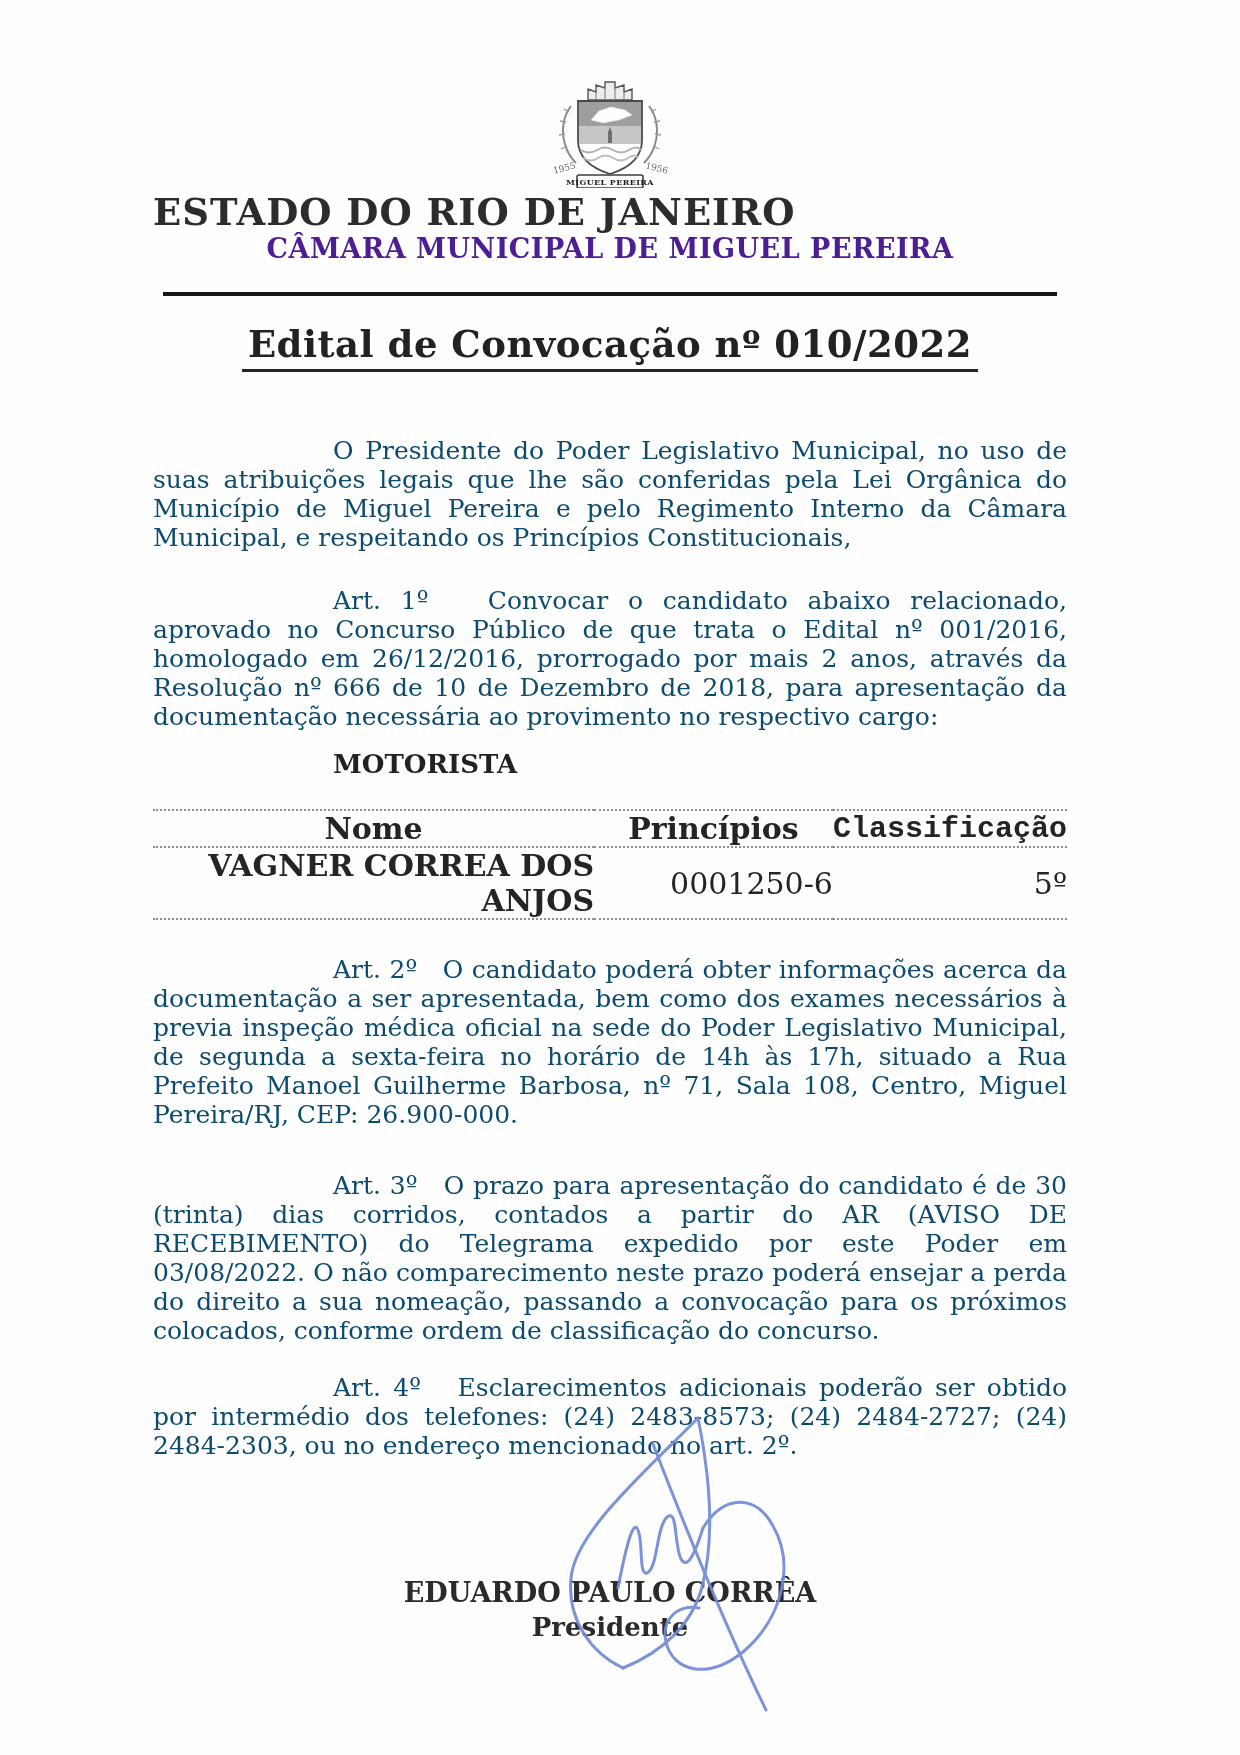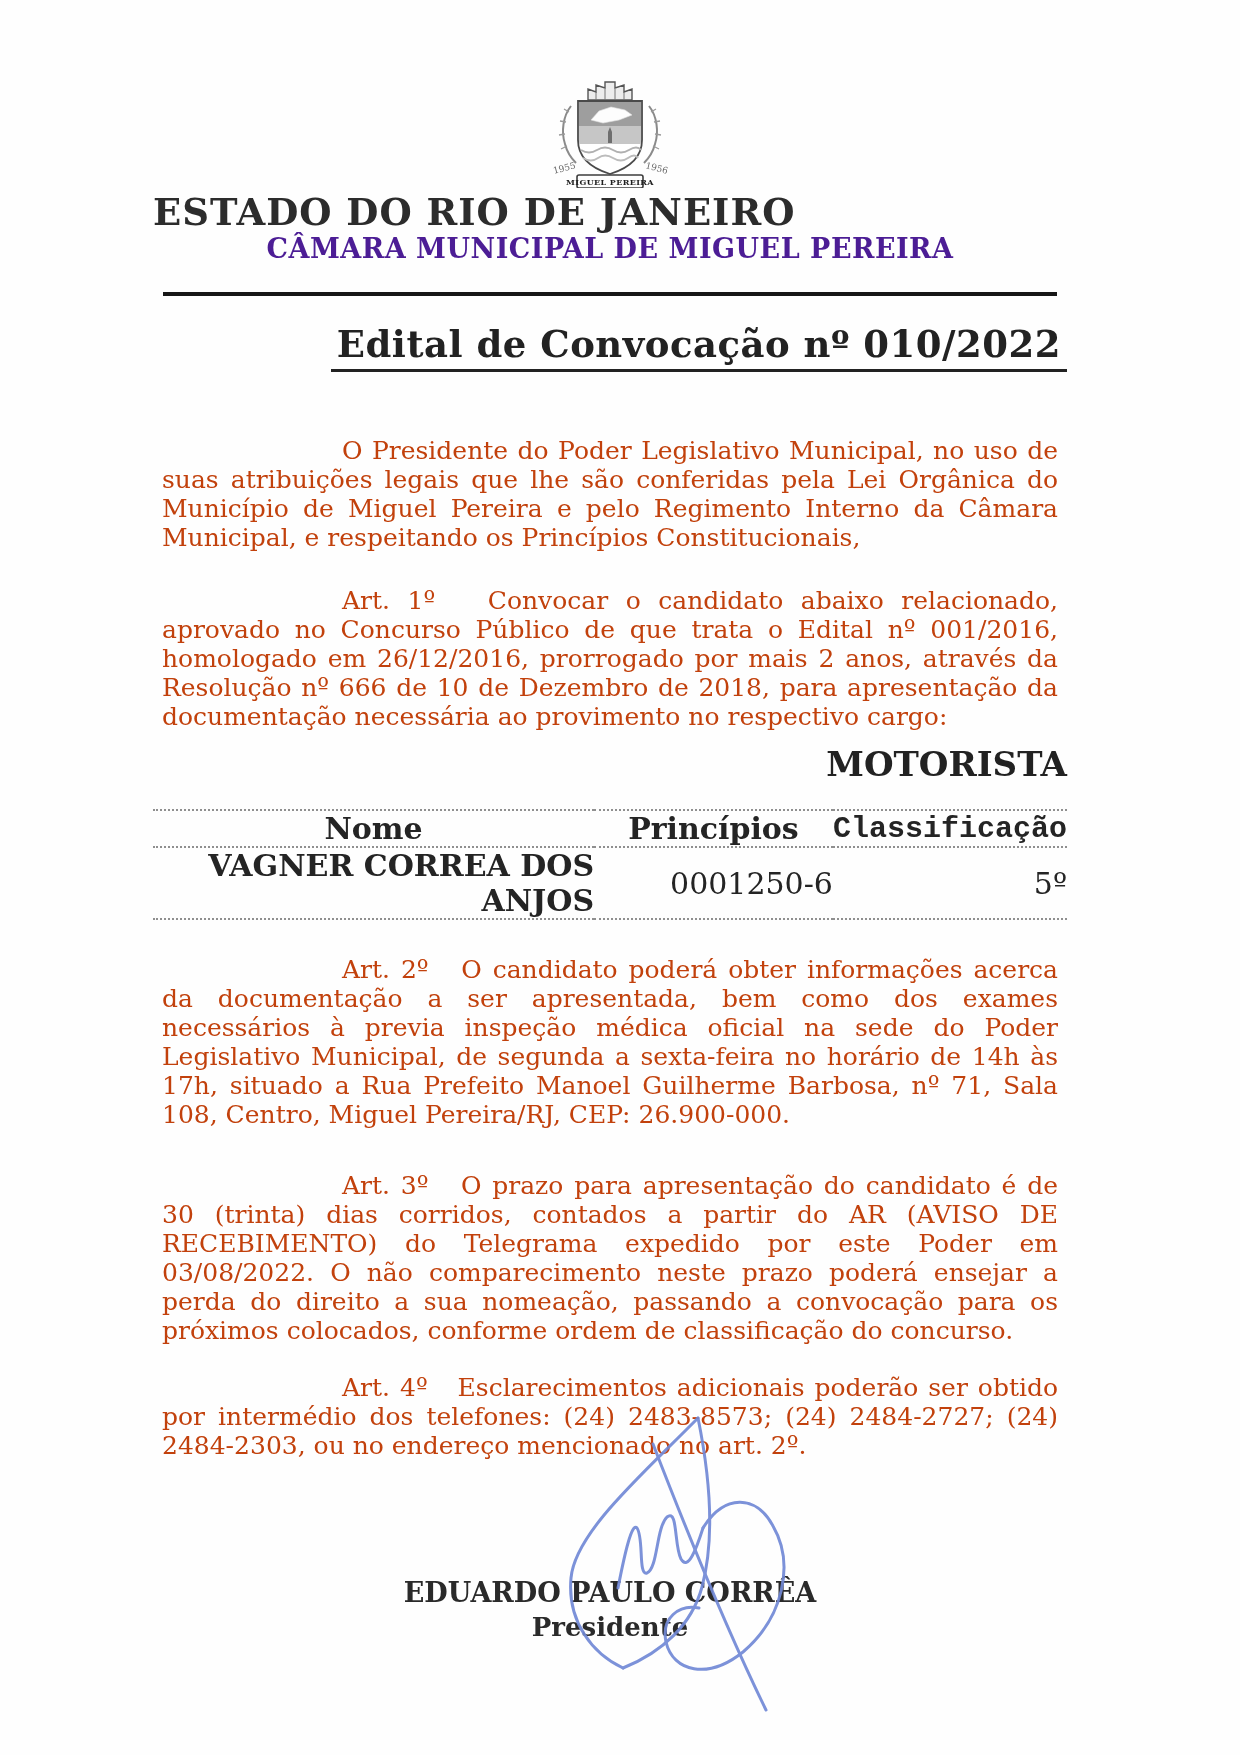--- a/index.html
+++ b/index.html
@@ -27,44 +27,44 @@
   }
   .org-chamber{
     margin:2px 0 0 0;text-align:center;
     font-size:27px;font-weight:bold;letter-spacing:0.5px;
     color:#4c1d95;line-height:30px;
   }
   .rule{
     margin:28px auto 0 auto;
     width:894px;height:4px;background:#161616;
   }
-  .title-row{margin-top:26px;text-align:right;}
+  .title-row{margin-top:26px;text-align:center;}
   .doc-title{
     display:inline-block;
     font-size:37px;font-weight:bold;color:#222;
     line-height:44px;
     border-bottom:3px solid #222;
     padding:0 6px 3px 6px;
     letter-spacing:0.5px;
   }
   
   p.body{
-    margin:9px;text-align:justify;
-    font-size:25px;line-height:29px;color:#c2410c;
+    margin:0;text-align:justify;
+    font-size:25px;line-height:29px;color:#0c4a6e;
     text-indent:180px;
   }
   p.intro{margin-top:64px;}
   .resolva{
     margin:29px 0 0 180px;
     font-size:26px;font-weight:bold;color:#222;line-height:29px;
   }
   p.art1{margin-top:34px;}
   .motorista{
     margin:19px 0 0 180px;
-    font-size:34px;font-weight:bold;color:#222;line-height:29px;text-align:right;
+    font-size:26px;font-weight:bold;color:#222;line-height:29px;
   }
   
   table.cand{
     margin-top:30px;width:100%;
     border-collapse:collapse;
     font-size:30px;color:#242424;
   }
   table.cand th,table.cand td{padding:0;}
   table.cand th{
     font-weight:bold;text-align:center;

